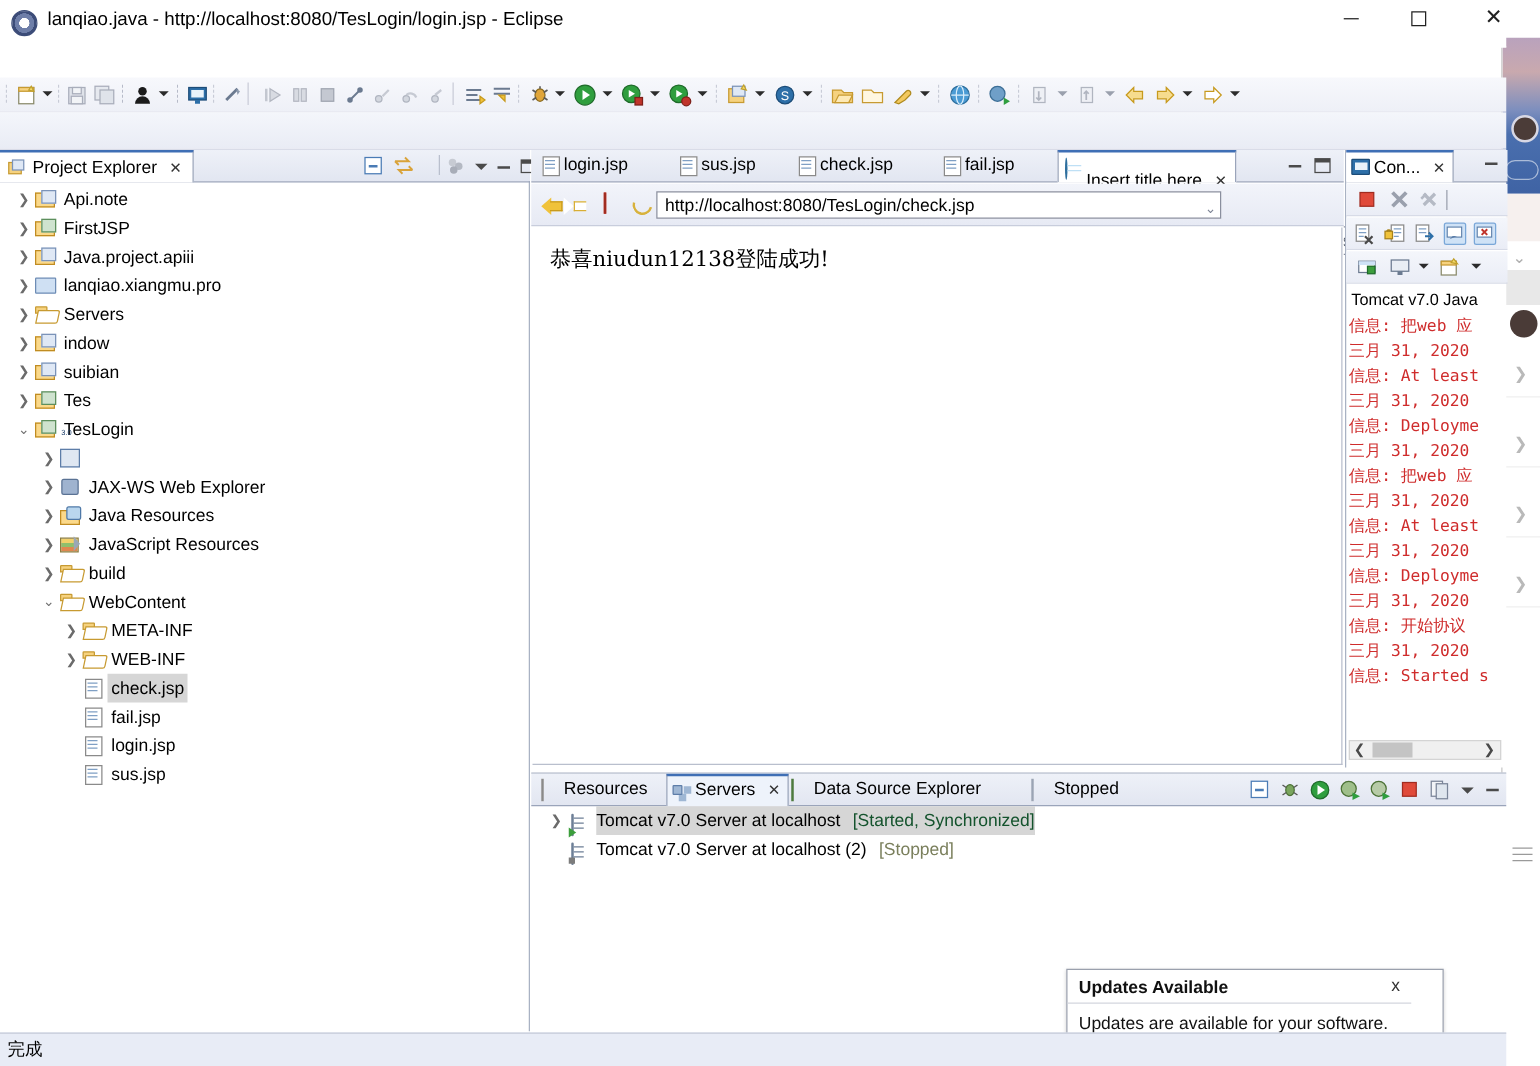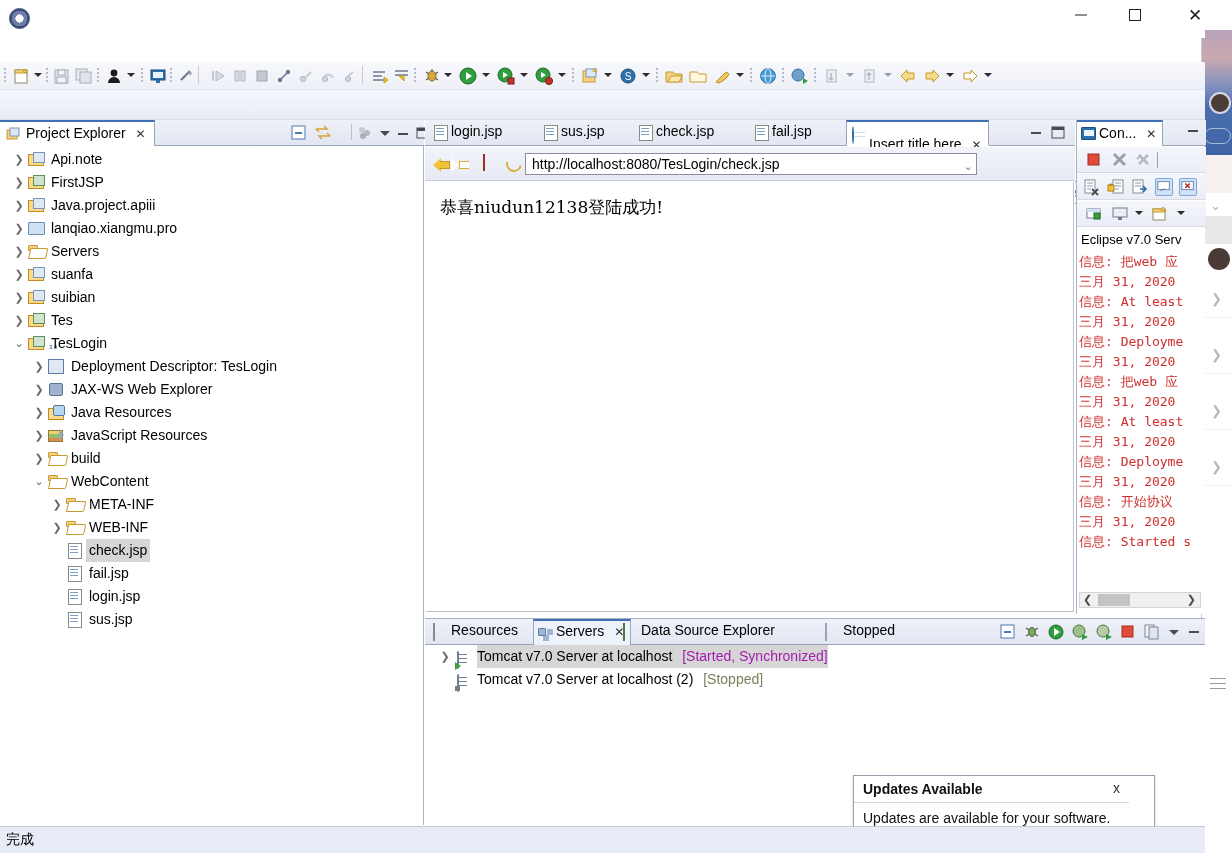--- a/index.html
+++ b/index.html
@@ -494,21 +494,21 @@
   .ic-server .badge {
     position: absolute; right: -3px; bottom: -2px; width: 0; height: 0;
     border-top: 4px solid transparent; border-bottom: 4px solid transparent;
     border-left: 6px solid #3c9e3c;
   }
   .ic-server .badge.stop {
     border: none; width: 5px; height: 5px; background: #7c7c7c; bottom: 0; right: -2px;
   }
   .sv-row .nm { position: absolute; left: 52px; top: 0; }
   .sv-row.sel .hl { background: #d6d6d6; }
-  .st-green { color: #a21caf; }
+  .st-green { color: #14532d; }
   .st-gray { color: #7a7f5c; }
 
   
   .notif {
     position: absolute; left: 853px; top: 775px; width: 302px; height: 78px;
     background: #ffffff; border: 1px solid #9aa0ad;
     box-shadow: 0 1px 3px rgba(0,0,0,.18);
   }
   .notif-head {
     position: absolute; left: 0; top: 0; width: 275px; height: 27px;
@@ -569,20 +569,21 @@
       </div>
     <div class="bgw-hamb">
         <i></i>
         <i></i>
         <i></i>
       </div>
   </div>
 
   <div class="titlebar">
     <div class="tb-icon"></div>
+    <div class="tb-title">lanqiao.java - http://localhost:8080/TesLogin/login.jsp - Eclipse</div>
     <div class="win-btn win-min">
         <span class="g glyph-min"></span>
       </div>
     <div class="win-btn win-max">
         <span class="g glyph-max"></span>
       </div>
     <div class="win-btn win-close">
         <span class="g glyph-close">✕</span>
       </div>
   </div>
@@ -904,41 +905,40 @@
           <span class="tlabel" style="left:48px">lanqiao.xiangmu.pro</span>
         </div>
       <div class="trow">
           <span class="tarrow" style="left:12px">❯</span>
           <span class="ticon" style="left:28px"><span class="ic-folder-open"></span></span>
           <span class="tlabel" style="left:48px">Servers</span>
         </div>
       <div class="trow">
           <span class="tarrow" style="left:12px">❯</span>
           <span class="ticon" style="left:28px"><span class="ic-proj"></span></span>
-          <span class="tlabel" style="left:48px">suanfa</span>
+          <span class="tlabel" style="left:48px">indow</span>
         </div>
       <div class="trow">
           <span class="tarrow" style="left:12px">❯</span>
           <span class="ticon" style="left:28px"><span class="ic-proj"></span></span>
           <span class="tlabel" style="left:48px">suibian</span>
         </div>
       <div class="trow">
           <span class="tarrow" style="left:12px">❯</span>
           <span class="ticon" style="left:28px"><span class="ic-proj ic-proj-j"></span></span>
           <span class="tlabel" style="left:48px">Tes</span>
         </div>
       <div class="trow">
           <span class="tarrow" style="left:12px">⌄</span>
           <span class="ticon" style="left:28px"><span class="ic-proj ic-proj-j"></span></span>
           <span class="tlabel" style="left:48px">TesLogin</span>
         </div>
       <div class="trow">
           <span class="tarrow" style="left:32px">❯</span>
           <span class="ticon" style="left:48px"><span class="ic-dd"></span></span>
-          <span class="tlabel" style="left:68px">Deployment Descriptor: TesLogin</span>
         </div>
       <div class="trow">
           <span class="tarrow" style="left:32px">❯</span>
           <span class="ticon" style="left:48px"><span class="ic-jax"></span></span>
           <span class="tlabel" style="left:68px">JAX-WS Web Explorer</span>
         </div>
       <div class="trow">
           <span class="tarrow" style="left:32px">❯</span>
           <span class="ticon" style="left:48px"><span class="ic-jres"></span></span>
           <span class="tlabel" style="left:68px">Java Resources</span>
@@ -1128,21 +1128,21 @@
       <span class="ctool" style="left:74px">
         <svg width="18" height="18" viewBox="0 0 18 18">
             <rect x="2" y="4" width="12" height="11" fill="#fff" stroke="#8a8a6a"></rect>
             <rect x="2" y="4" width="12" height="3" fill="#f6d27f" stroke="#c79a31"></rect>
             <path d="M12 2 l3 4 -5-1z" fill="#f4d96a" stroke="#c0a02c"></path>
           </svg>
       </span>
       <span class="caret" style="left:100px; top:10px;"></span>
     </div>
 
-    <div class="con-title">Eclipse v7.0 Serv</div>
+    <div class="con-title">Tomcat v7.0 Java</div>
 
     <div class="con-body">
       <div>信息: 把web 应</div>
       <div>三月 31, 2020</div>
       <div>信息: At least</div>
       <div>三月 31, 2020</div>
       <div>信息: Deployme</div>
       <div>三月 31, 2020</div>
       <div>信息: 把web 应</div>
       <div>三月 31, 2020</div>
@@ -1166,21 +1166,21 @@
     <div class="sv-tabstrip">
       <div class="sv-tab" style="left:4px">
         <span class="ti"><span class="ic-props"></span></span>
         <span>Resources</span>
       </div>
       <div class="sv-tab active" style="left:108px">
         <span class="ti"><span class="ic-servers"></span></span>
         <span>Servers</span>
         <span class="tab-x">✕</span>
       </div>
-      <div class="sv-tab" style="left:194px">
+      <div class="sv-tab" style="left:204px">
         <span class="ti"><span class="ic-dse"></span></span>
         <span>Data Source Explorer</span>
       </div>
       <div class="sv-tab" style="left:396px">
         <span class="ti"><span class="ic-snip"></span></span>
         <span>Stopped</span>
       </div>
       <div class="sv-tools">
         <span class="stool" style="right:184px">
           <svg width="18" height="18" viewBox="0 0 18 18">

